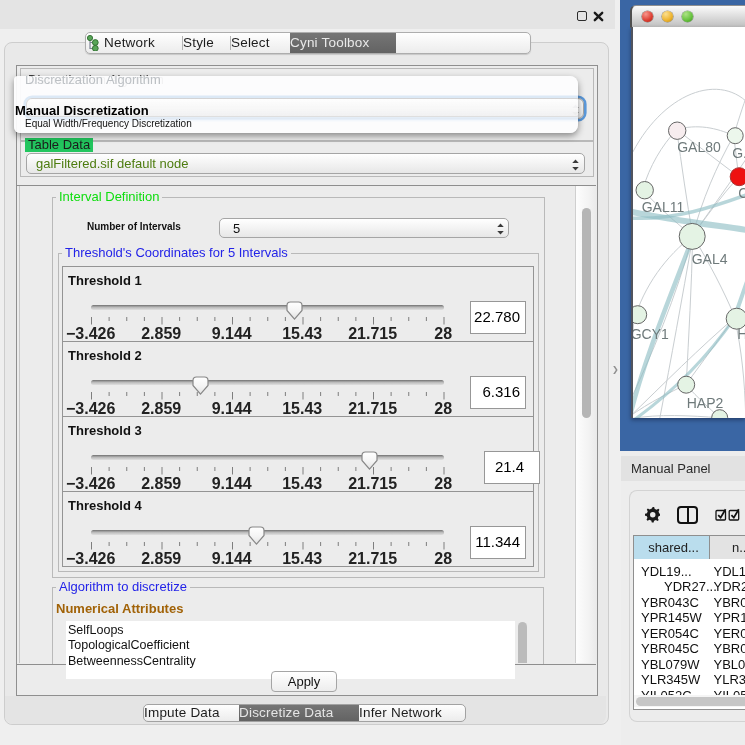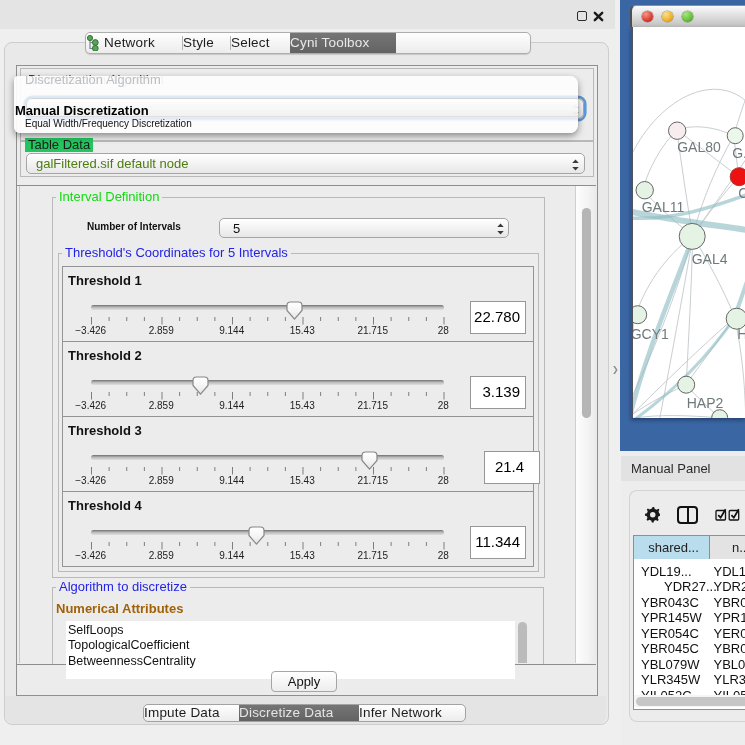--- a/index.html
+++ b/index.html
@@ -2,21 +2,21 @@
 <html><head>
 <meta charset="utf-8">
 <style>
 html,body{margin:0;padding:0;width:745px;height:745px;overflow:hidden;
 font-family:"Liberation Sans",sans-serif;background:#efefef;}
 .abs{position:absolute;}
 .gt{font-size:13px;line-height:14px;background:#ececec;padding:0 3px;white-space:nowrap;}
 .combo{border:1px solid #a5a5a5;border-radius:5px;background:linear-gradient(#ffffff,#e7e7e7);}
 .vbox{border:1px solid #979797;background:#fff;font-size:15px;}
 .tseg{font-size:13.5px;letter-spacing:0.2px;color:#1c1c1c;display:flex;align-items:center;justify-content:flex-start;height:100%;}
-.lbl{position:absolute;font-size:10px;font-weight:normal;color:#222;transform:translateX(-50%);white-space:nowrap;}
+.lbl{position:absolute;font-size:16px;font-weight:bold;color:#222;transform:translateX(-50%);white-space:nowrap;}
 .trow{font-size:13px;color:#101010;white-space:nowrap;}
 </style>
 </head>
 <body>
 <svg width="0" height="0" style="position:absolute">
     <defs>
 <g id="ticks" stroke="#7e7e7e" stroke-width="1">
 <line x1="0.5" y1="0" x2="0.5" y2="7.5"></line>
 <line x1="18.12" y1="0" x2="18.12" y2="4"></line>
 <line x1="35.75" y1="0" x2="35.75" y2="4"></line>
@@ -134,21 +134,21 @@
   </svg>
 <span class="lbl" style="left:90.7px;top:399.5px;">−3.426</span>
 <span class="lbl" style="left:161.2px;top:399.5px;">2.859</span>
 <span class="lbl" style="left:231.7px;top:399.5px;">9.144</span>
 <span class="lbl" style="left:302.2px;top:399.5px;">15.43</span>
 <span class="lbl" style="left:372.7px;top:399.5px;">21.715</span>
 <span class="lbl" style="left:443.2px;top:399.5px;">28</span>
 <svg class="abs" style="left:191.8px;top:376.0px;" width="17" height="20">
     <use href="#thumb"></use>
   </svg>
-<div class="abs vbox" style="left:470px;top:375.5px;width:49px;height:24px;padding:3.5px 5px 3.5px 0;line-height:24px;text-align:right;">3.139</div>
+<div class="abs vbox" style="left:470px;top:375.5px;width:49px;height:24px;padding:3.5px 5px 3.5px 0;line-height:24px;text-align:right;">6.316</div>
 <div class="abs" style="left:62px;top:416.0px;width:470px;height:74px;border:1px solid #949494;"></div>
 <div class="abs" style="left:68px;top:422.5px;font-size:13px;font-weight:bold;color:#111;">Threshold 3</div>
 <div class="abs" style="left:90.5px;top:454.5px;width:353px;height:5px;border-radius:3px;background:linear-gradient(#6f6f6f,#b9b9b9 45%,#e0e0e0);"></div>
 <svg class="abs" style="left:90.5px;top:466.5px;" width="355" height="9">
     <use href="#ticks"></use>
   </svg>
 <span class="lbl" style="left:90.7px;top:474.5px;">−3.426</span>
 <span class="lbl" style="left:161.2px;top:474.5px;">2.859</span>
 <span class="lbl" style="left:231.7px;top:474.5px;">9.144</span>
 <span class="lbl" style="left:302.2px;top:474.5px;">15.43</span>

